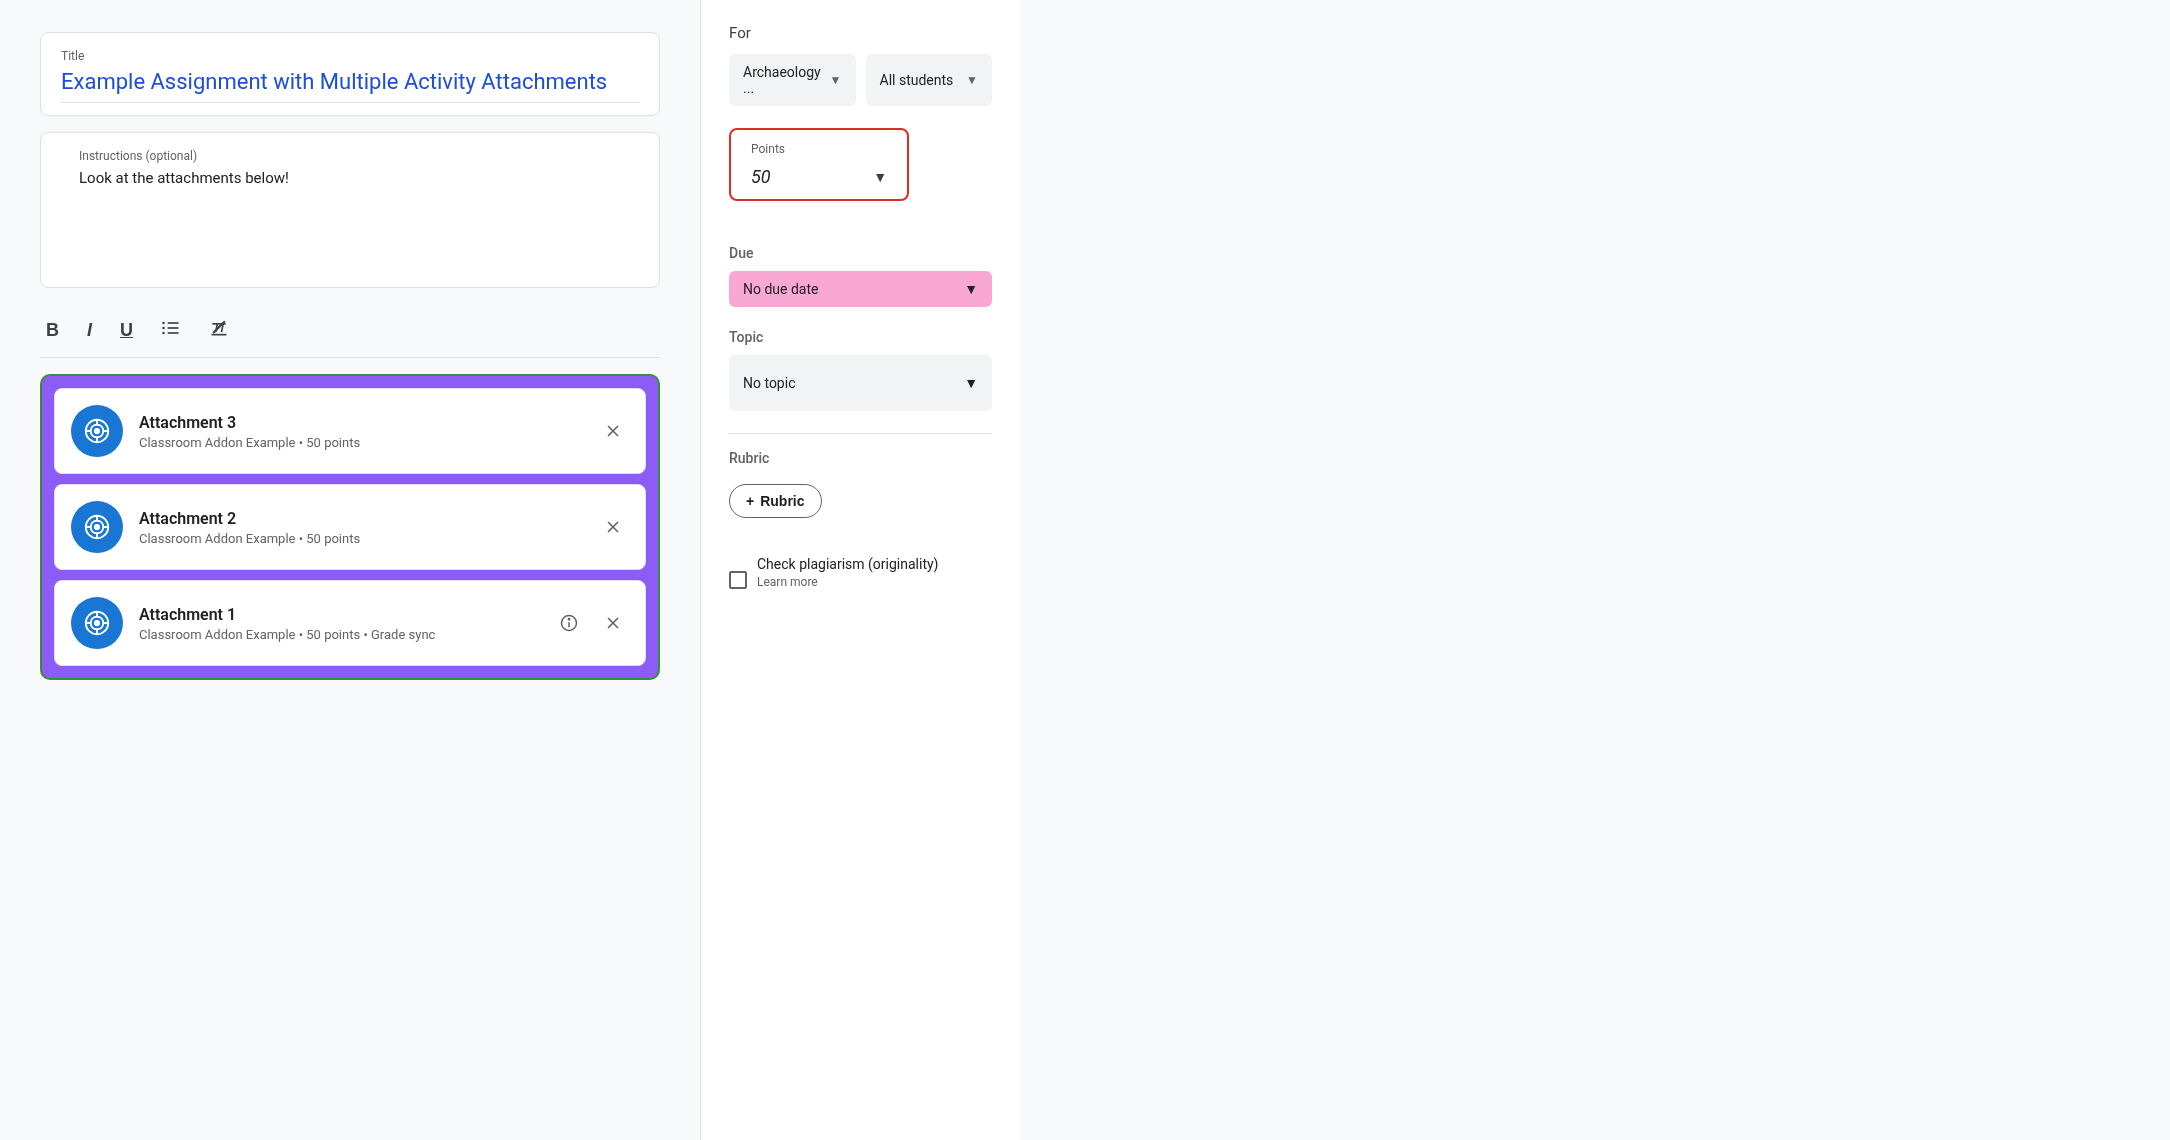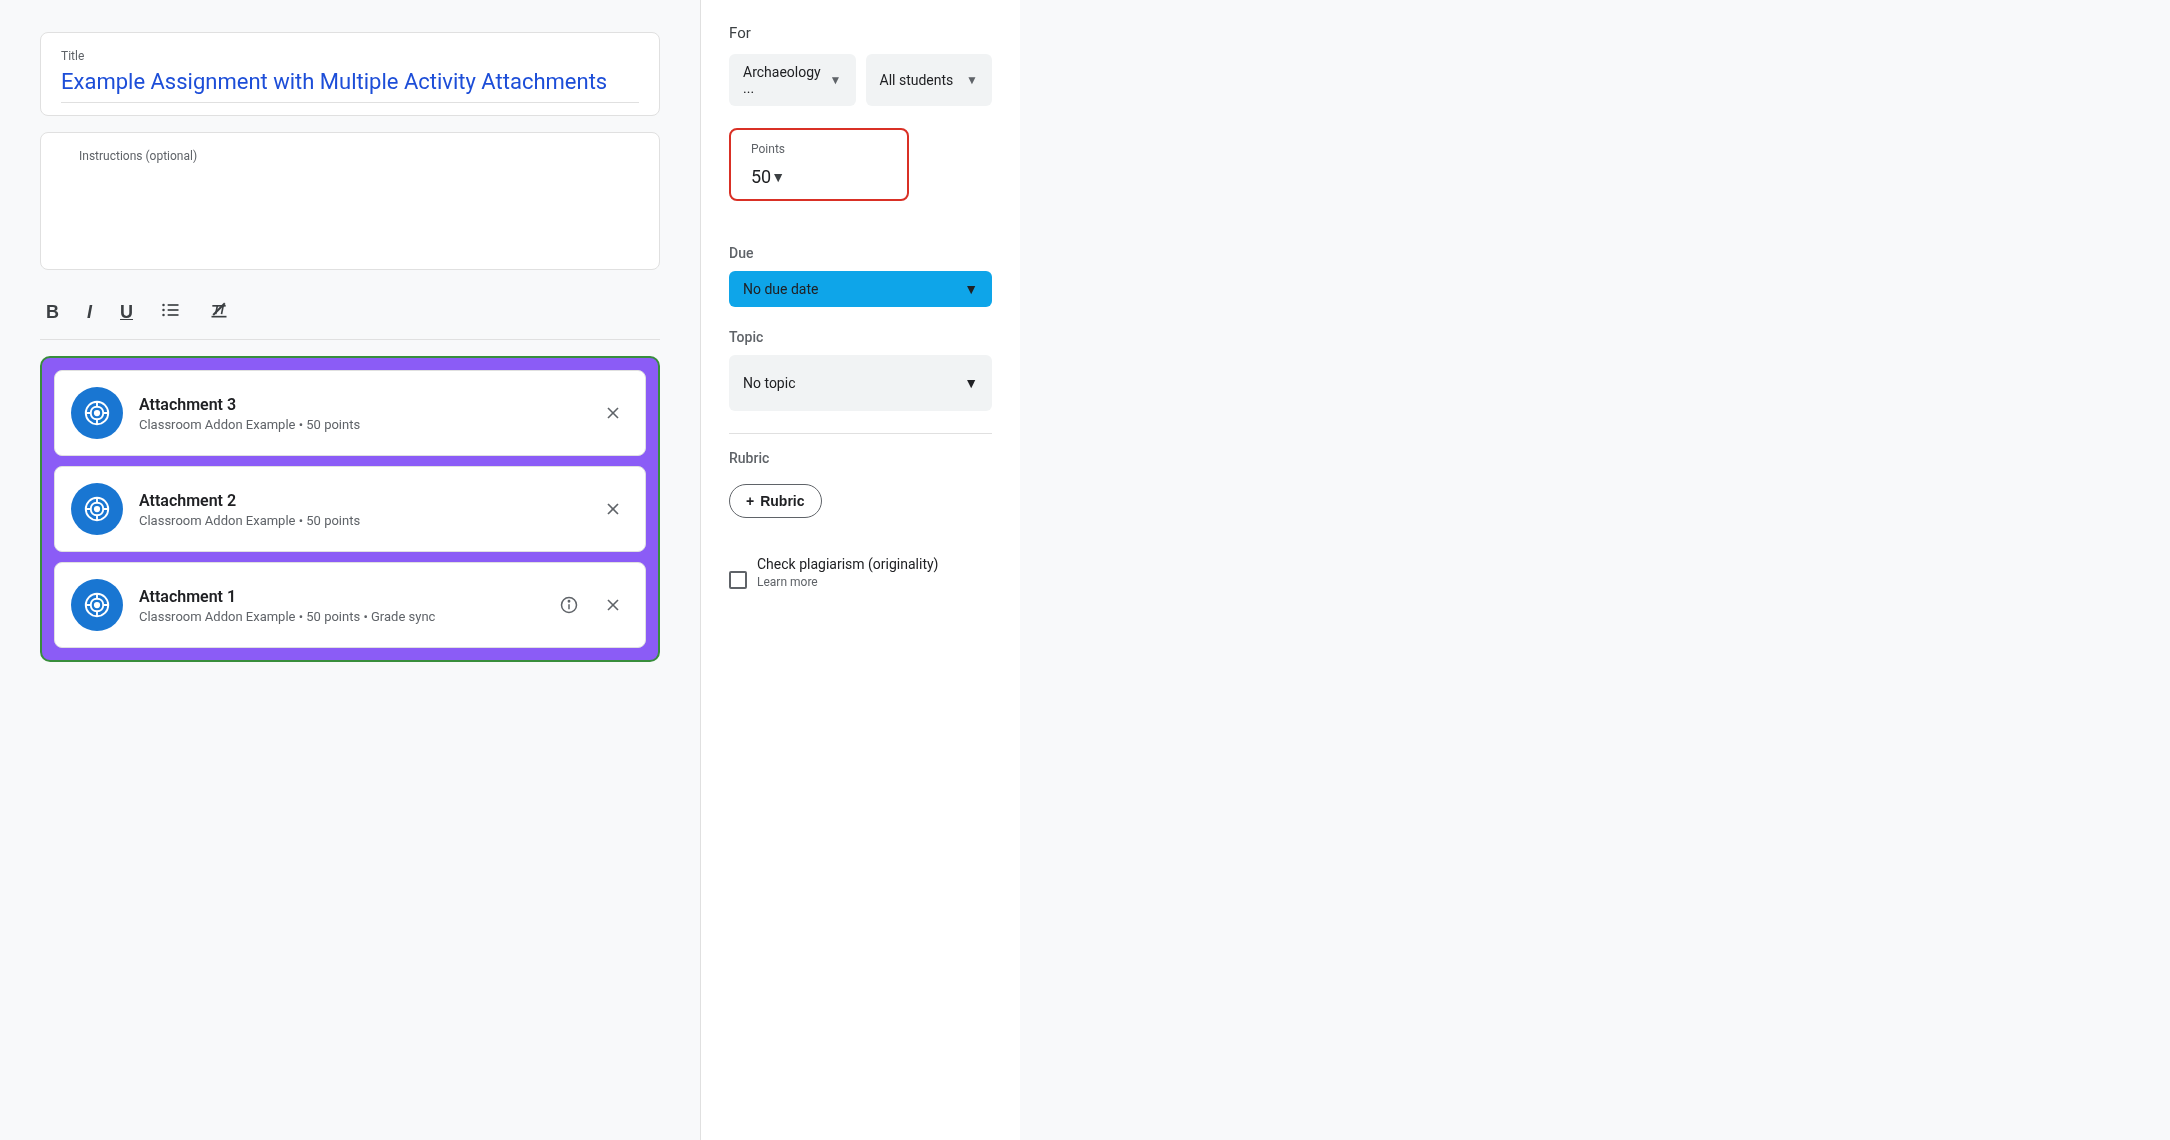--- a/index.html
+++ b/index.html
@@ -187,20 +187,22 @@
       min-width: 180px;
     }
     .points-label {
       font-size: 12px;
       color: #5f6368;
       margin-bottom: 10px;
     }
     .points-value-row {
       display: flex;
       align-items: center;
+      justify-content: space-between;
+      font-style: italic;
     }
     .points-value {
       font-size: 18px;
       color: #202124;
     }
     .divider {
       border: none;
       border-top: 1px solid #e0e0e0;
       margin: 16px 0;
     }
@@ -239,21 +241,21 @@
       font-size: 14px;
       color: #202124;
     }
     .learn-more {
       font-size: 12px;
       color: #5f6368;
       display: block;
       margin-top: 3px;
     }
     .no-due-date-field {
-      background: #0ea5e9;
+      background: #f9a8d4;
       border: none;
       border-radius: 6px;
       padding: 10px 14px;
       display: flex;
       align-items: center;
       justify-content: space-between;
       cursor: pointer;
       font-size: 14px;
       color: #202124;
       width: 100%;
@@ -282,20 +284,21 @@
 
 <div class="main-panel">
 
   <div class="title-section">
     <div class="field-label">Title</div>
     <div class="title-value">Example Assignment with Multiple Activity Attachments</div>
   </div>
 
   <div class="instructions-section">
     <div class="field-label">Instructions (optional)</div>
+    <div class="instructions-value">Look at the attachments below!</div>
   </div>
 
   <div class="formatting-toolbar">
     <button class="toolbar-btn">B</button>
     <button class="toolbar-btn italic">I</button>
     <button class="toolbar-btn underline">U</button>
     <button class="toolbar-btn">
       <svg width="20" height="20" viewBox="0 0 24 24" fill="none" stroke="#3c4043" stroke-width="2">
         <line x1="8" y1="6" x2="21" y2="6"></line>
         <line x1="8" y1="12" x2="21" y2="12"></line>

